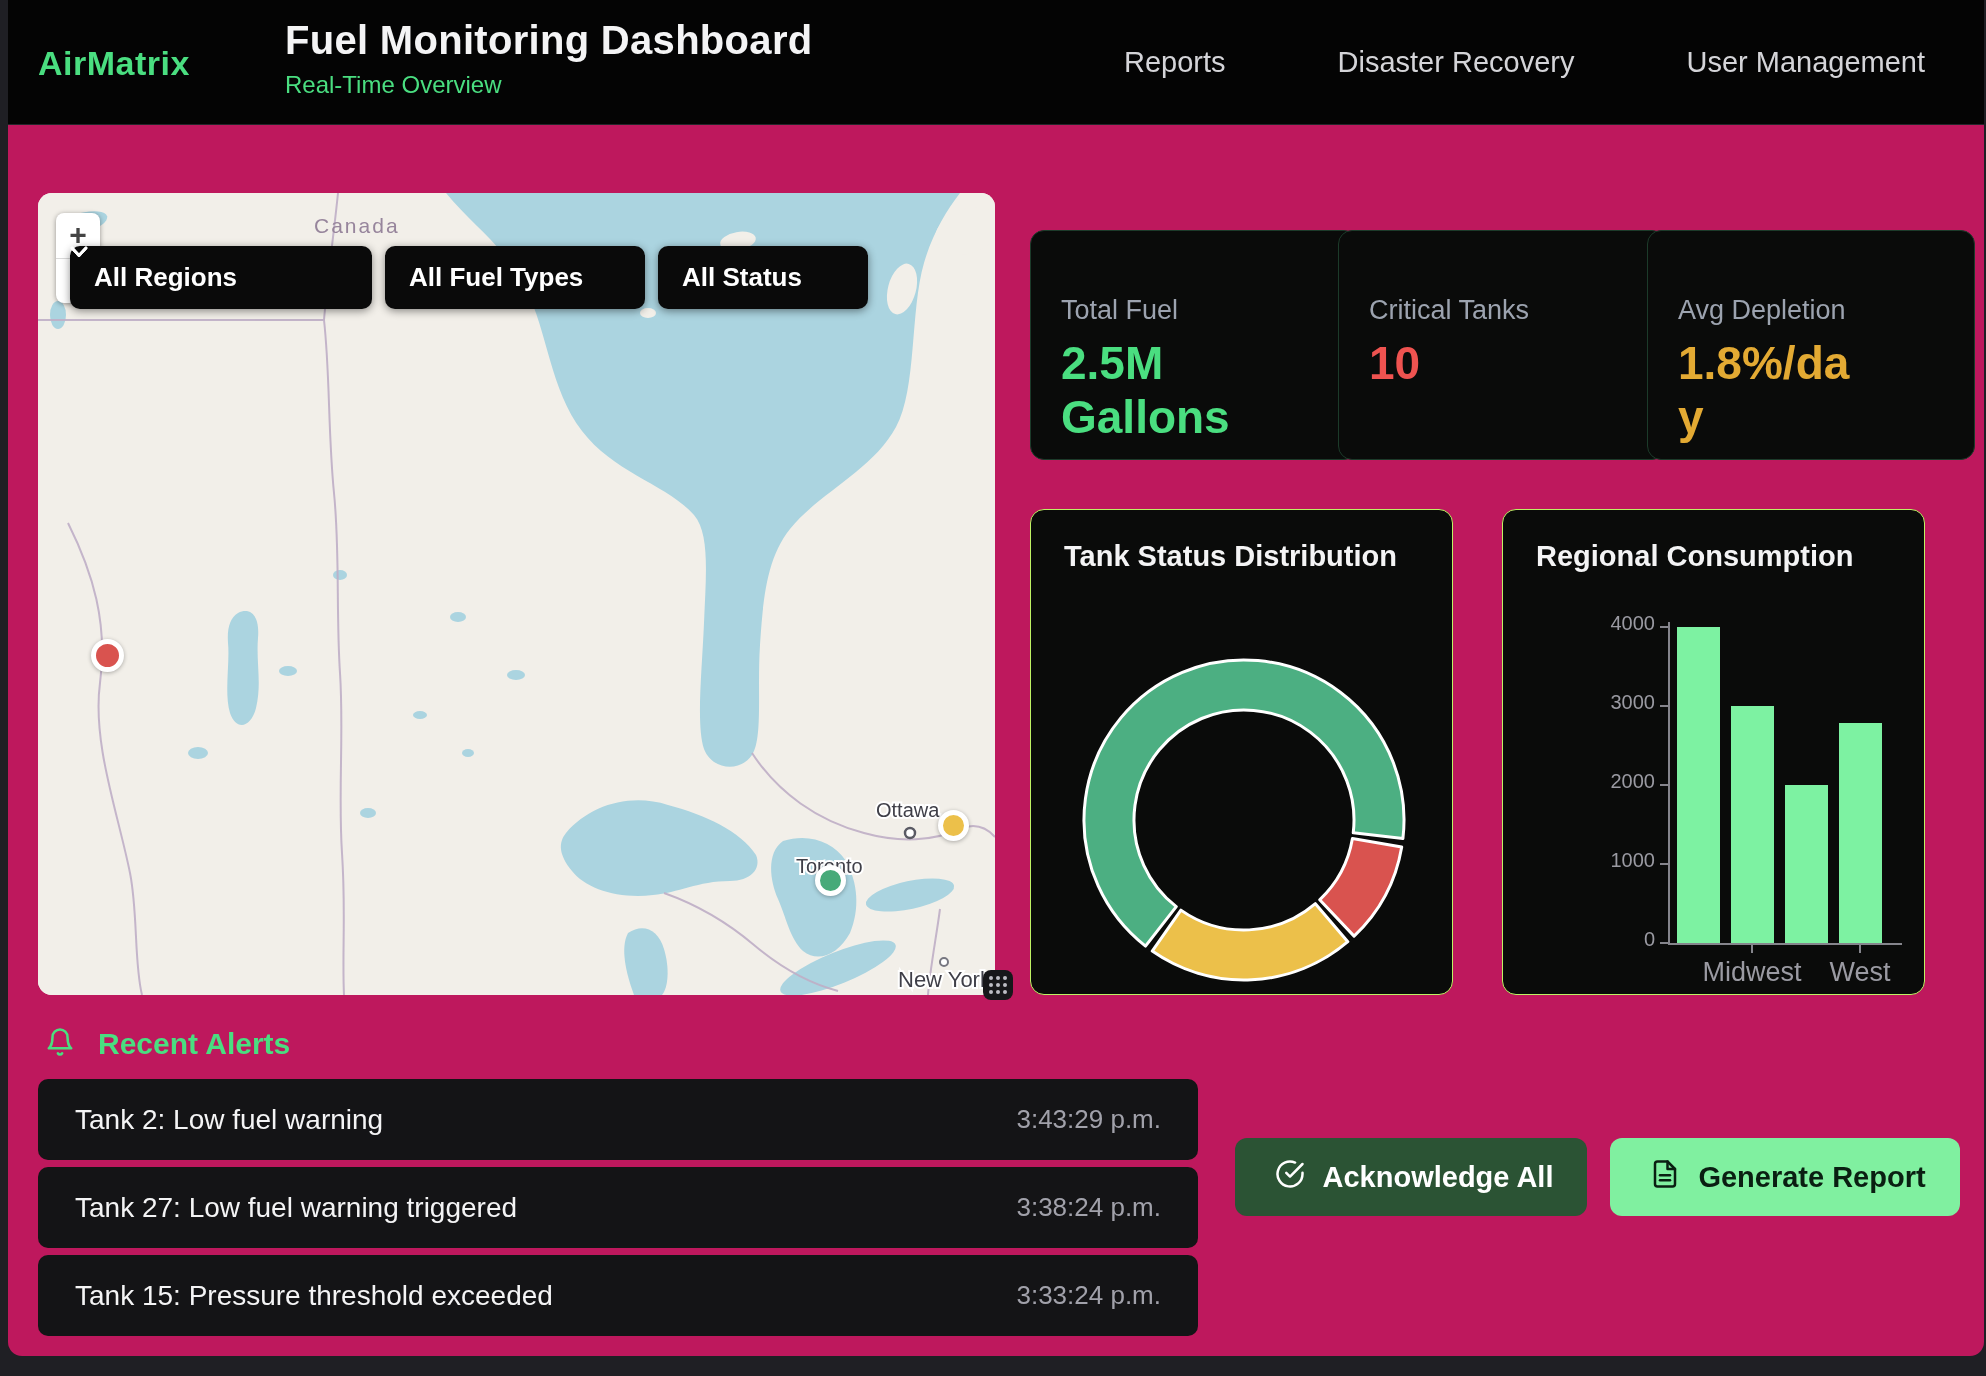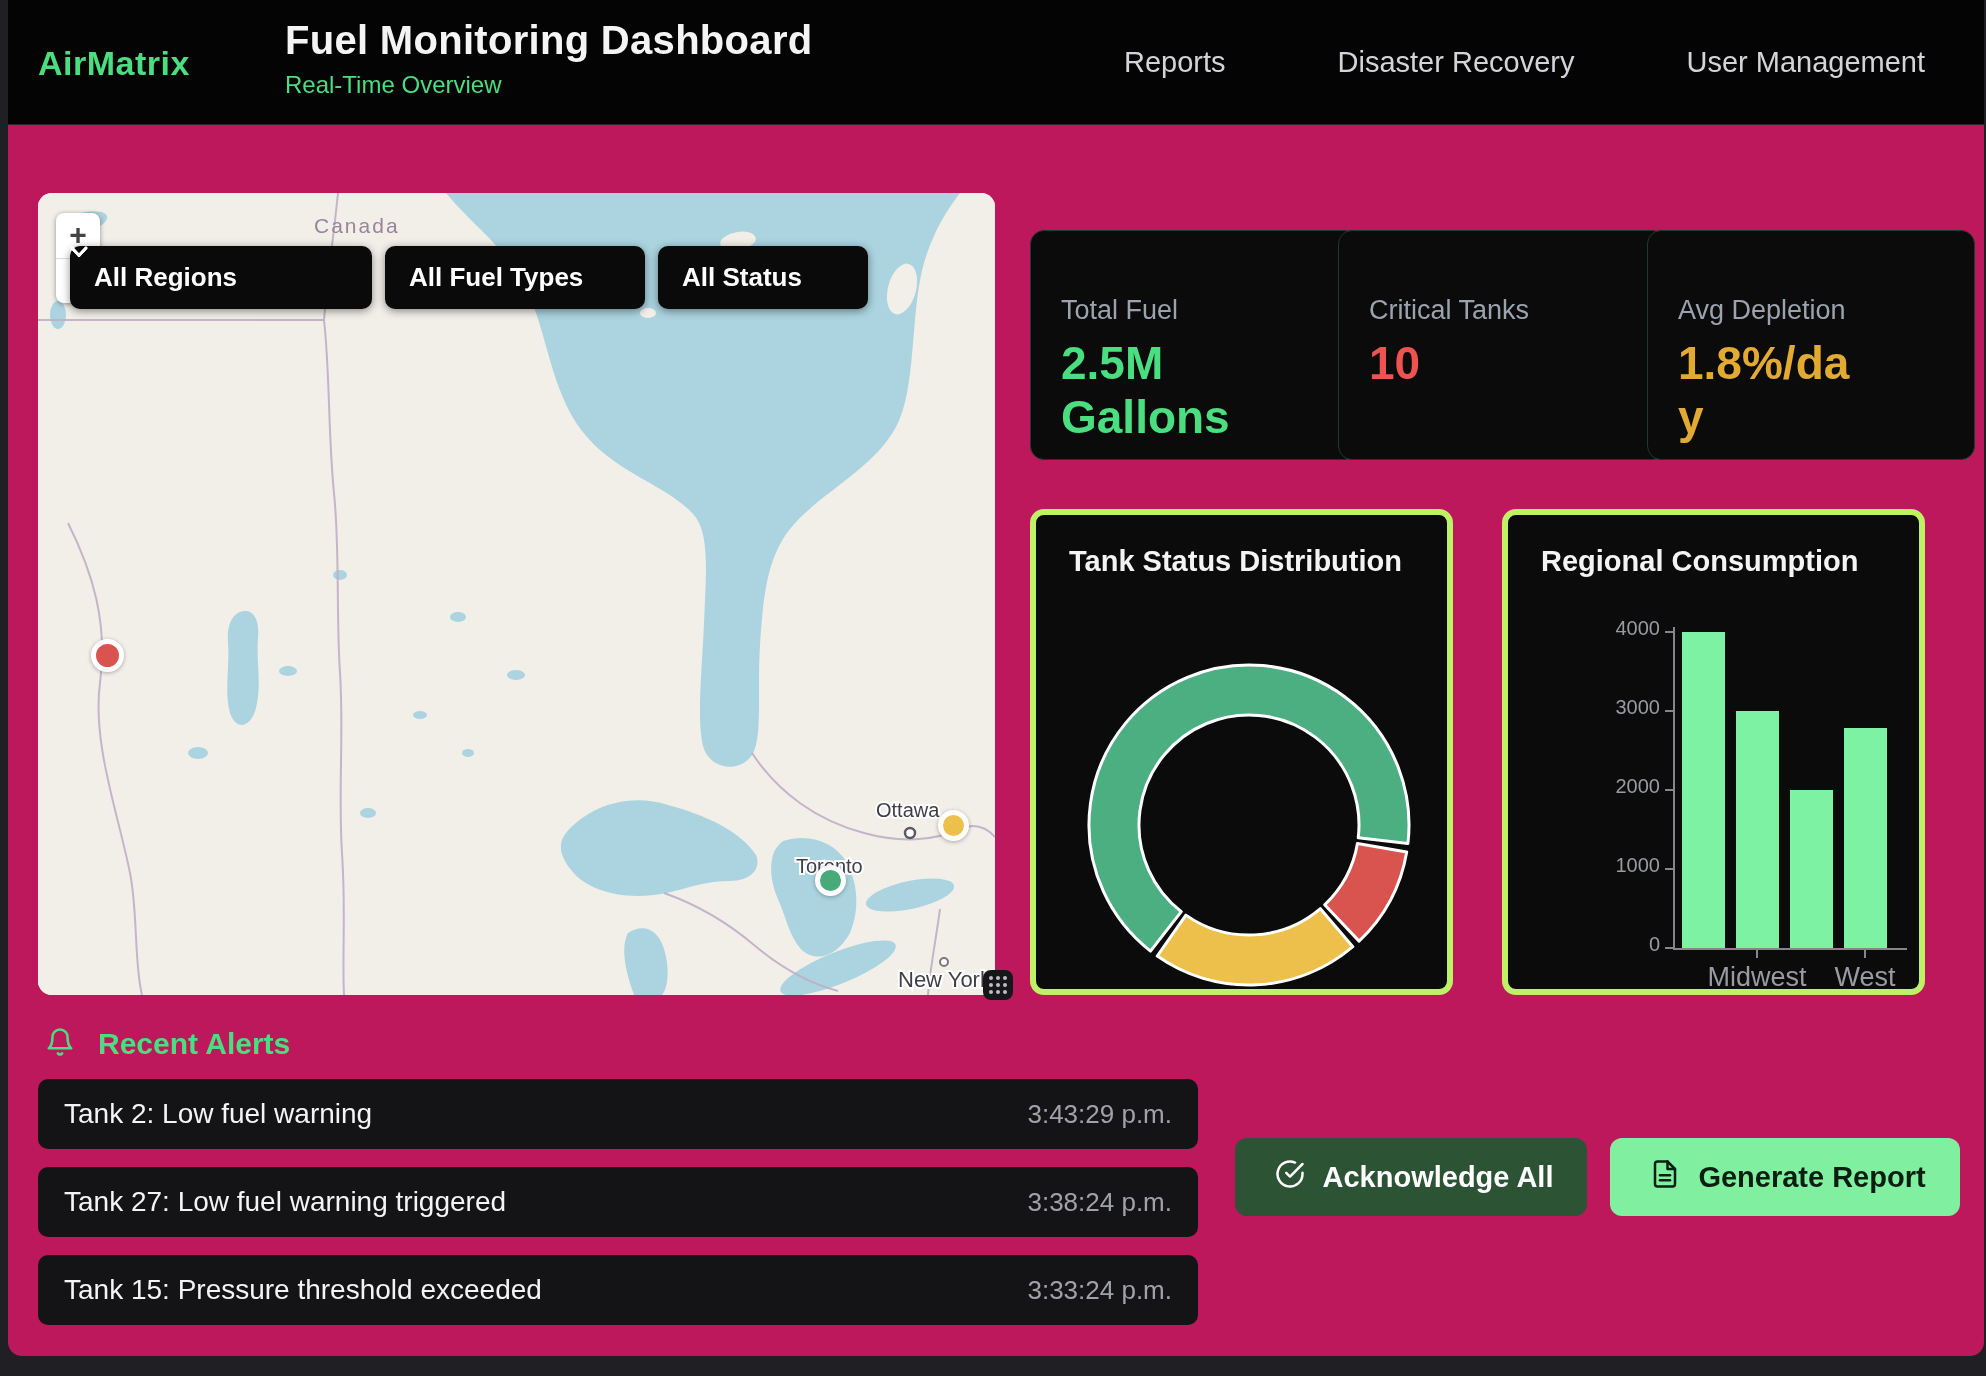--- a/index.html
+++ b/index.html
@@ -63,39 +63,39 @@
   .stat-card{
     position:absolute;top:230px;width:328px;height:230px;background:#0a0b0a;
     border:1px solid #1c3b2a;border-radius:14px;box-sizing:border-box;
     padding:64px 28px 0 30px;
   }
   .stat-label{font-size:27px;color:#9ca3af;}
   .stat-value{font-size:46px;font-weight:bold;margin-top:10px;line-height:1.18;max-width:175px;word-wrap:break-word;}
   
   .chart-card{
     position:absolute;top:509px;width:423px;height:486px;background:#0a0b0a;
-    border:6px solid #bef264;border-radius:14px;box-sizing:border-box;overflow:hidden;
+    border:1px solid #bef264;border-radius:14px;box-sizing:border-box;overflow:hidden;
   }
   .chart-title{position:absolute;left:33px;top:30px;font-size:29px;font-weight:bold;color:#f4f4f5;z-index:2;}
   #donut-svg{position:absolute;left:0;top:0;}
   #bar-chart{position:absolute;left:0;top:0;width:423px;height:486px;}
   .axis-y{position:absolute;left:165px;top:112px;width:2px;height:323px;background:#85858c;}
   .axis-x{position:absolute;left:165px;top:433px;width:234px;height:2px;background:#85858c;}
   .y-label{position:absolute;left:36px;width:116px;text-align:right;font-size:20px;color:#9a9aa2;}
   .x-label{position:absolute;top:447px;width:120px;text-align:center;font-size:27px;color:#9a9aa2;}
   .tick-dash-y{position:absolute;left:157px;width:8px;height:2px;background:#85858c;}
   .tick-dash-x{position:absolute;top:435px;width:2px;height:8px;background:#85858c;}
   .bar{position:absolute;width:43px;}
   
   .alerts-header{position:absolute;left:37px;top:1026px;display:flex;align-items:center;gap:23px;}
   .alerts-title{font-size:30px;font-weight:bold;color:#4ade80;}
   .alert-row{
-    position:absolute;left:30px;width:1160px;height:70px;background:#141416;
+    position:absolute;left:30px;width:1160px;height:81px;background:#141416;
     border-radius:10px;display:flex;align-items:center;justify-content:space-between;
-    padding:0 26px;box-sizing:border-box;cursor:pointer;
+    padding:0 37px;box-sizing:border-box;cursor:pointer;
   }
   .alert-msg{font-size:28px;color:#f4f4f5;}
   .alert-time{font-size:26px;color:#a1a1aa;}
   
   .btn{
     position:absolute;top:1138px;height:78px;border-radius:12px;border:none;
     display:flex;align-items:center;justify-content:center;gap:18px;
     font-size:29px;font-weight:bold;cursor:pointer;
     font-family:"Liberation Sans","DejaVu Sans",sans-serif;
     padding-left:12px;

